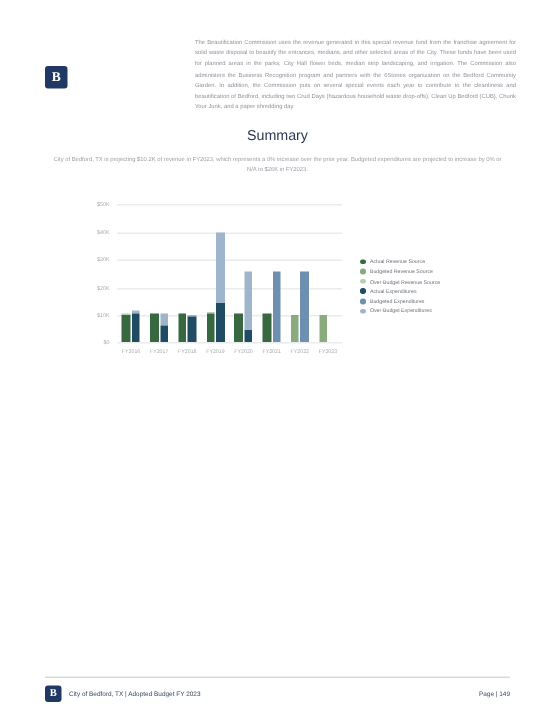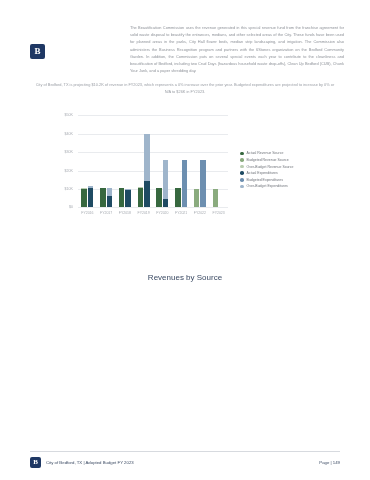--- a/index.html
+++ b/index.html
@@ -263,20 +263,21 @@
 
   <div class="header">
     <div class="fund-id">
       <div class="badge">
         <span>B</span>
       </div>
     </div>
     <div class="intro-text">The Beautification Commission uses the revenue generated in this special revenue fund from the franchise agreement for solid waste disposal to beautify the entrances, medians, and other selected areas of the City. These funds have been used for planned areas in the parks, City Hall flower beds, median strip landscaping, and irrigation. The Commission also administers the Business Recognition program and partners with the 6Stones organization on the Bedford Community Garden. In addition, the Commission puts on several special events each year to contribute to the cleanliness and beautification of Bedford, including two Crud Days (hazardous household waste drop-offs), Clean Up Bedford (CUB), Chunk Your Junk, and a paper shredding day.</div>
   </div>
 
+  <div class="summary-heading">Summary</div>
   <div class="summary-text">City of Bedford, TX is projecting $10.2K of revenue in FY2023, which represents a 0% increase over the prior year. Budgeted expenditures are projected to increase by 0% or N/A to $26K in FY2023.</div>
 
   <div class="chart-wrap">
     <div class="plot">
       <div id="gridlines">
           <div class="gridline" style="top: 100%;">
             <div class="ytick">$0</div>
           </div>
           <div class="gridline" style="top: 80%;">
             <div class="ytick">$10K</div>
@@ -395,21 +396,20 @@
           <div class="swatch" style="background: rgb(109, 143, 176);"></div>
           <div class="legend-label">Budgeted Expenditures</div>
         </div>
         <div class="legend-item">
           <div class="swatch" style="background: rgb(159, 181, 203);"></div>
           <div class="legend-label">Over-Budget Expenditures</div>
         </div>
       </div>
   </div>
 
-  <div class="chart-caption">Revenues by Source</div>
 
   <div class="footer">
     <div class="footer-rule"></div>
     <div class="footer-row">
       <div class="footer-left">
         <div class="footer-badge">
           <span>B</span>
         </div>
         <div class="footer-text">City of Bedford, TX | Adopted Budget FY 2023</div>
       </div>

